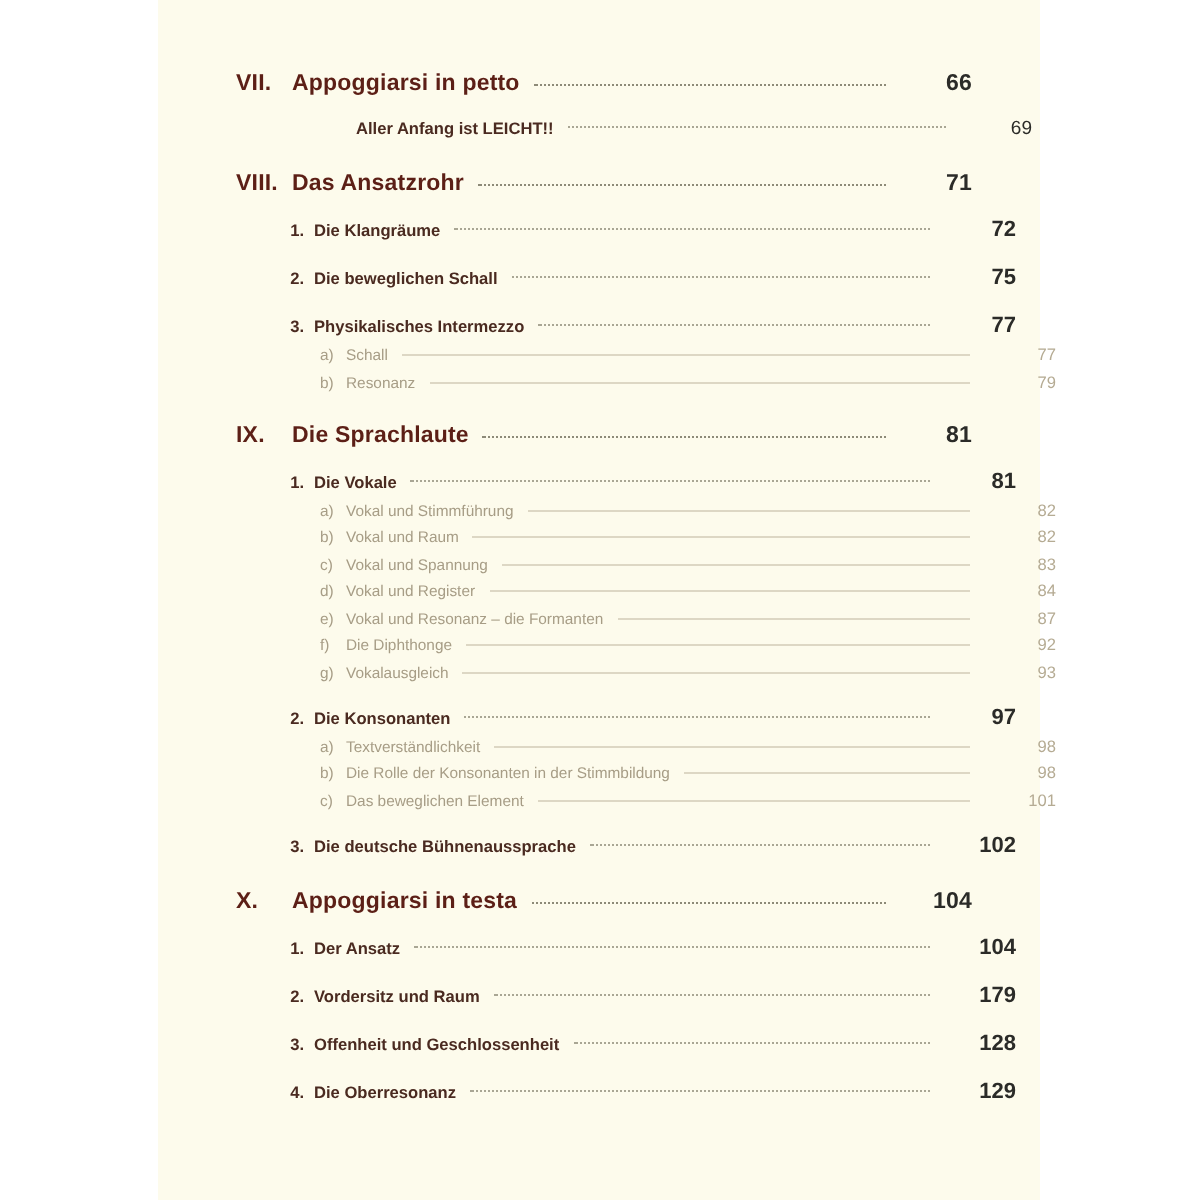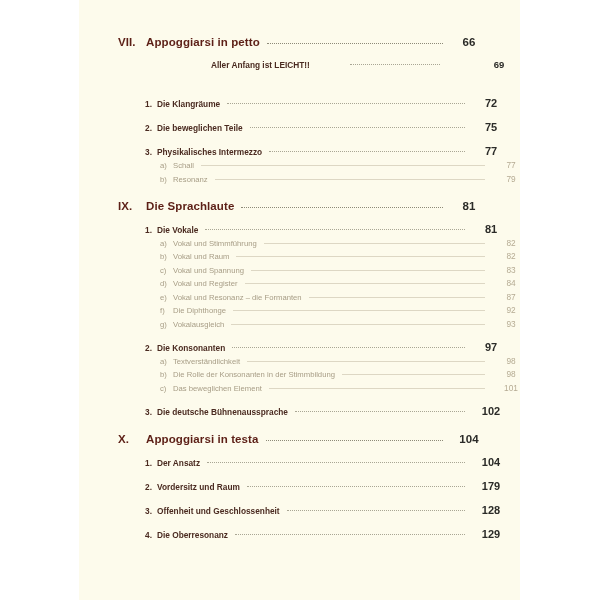--- a/index.html
+++ b/index.html
@@ -56,21 +56,21 @@
   .leader {
     flex: 1 1 auto;
     position: relative;
     top: -3px;
     height: 1px;
     min-width: 10px;
     margin: 0 3px;
   }
   .pageno {
     flex: 0 0 auto;
-    text-align: center;
+    text-align: right;
     padding-left: 6px;
   }
 
   
   .lvl-chapter {
     margin-top: 0;
     color: #5c1f16;
     font-size: 11.5px;
     font-weight: bold;
     letter-spacing: 0.1px;
@@ -80,24 +80,23 @@
   .lvl-chapter .leader {
     border-bottom: 1px dotted #8d8a78;
     top: -2px;
   }
 
   
   .lvl-special {
     color: #4a2a20;
     font-size: 8.3px;
     font-weight: bold;
-    gap: 33px;
   }
   .lvl-special .num { width: 30px; }
-  .lvl-special .pageno { width: 34px; color: #2b2b28; font-size: 9.5px; font-weight: bold; }
+  .lvl-special .pageno { width: 34px; color: #2b2b28; font-size: 9.5px; font-weight: normal; }
   .lvl-special .leader { border-bottom: 1px dotted #a9a694; }
 
   
   .lvl-num {
     color: #4a2a20;
     font-size: 8.3px;
     font-weight: bold;
   }
   .lvl-num .num { width: 12px; text-align: right; padding-right: 5px; }
   .lvl-num .pageno { width: 34px; color: #2b2b28; font-size: 11px; font-weight: bold; }
@@ -142,31 +141,37 @@
           <span class="pageno">66</span>
         </div>
         <div class="gap-block"></div>
         <div class="row lvl-special ind-special">
           <span class="num"></span>
           <span class="title">Aller Anfang ist LEICHT!!</span>
           <span class="leader"></span>
           <span class="pageno">69</span>
         </div>
         <div class="gap-chapter"></div>
+        <div class="row lvl-chapter ind-chapter">
+          <span class="num">VIII.</span>
+          <span class="title">Das Ansatzrohr</span>
+          <span class="leader"></span>
+          <span class="pageno">71</span>
+        </div>
         <div class="gap-block"></div>
         <div class="row lvl-num ind-num">
           <span class="num">1.</span>
           <span class="title">Die Klangräume</span>
           <span class="leader"></span>
           <span class="pageno">72</span>
         </div>
         <div class="gap-item"></div>
         <div class="row lvl-num ind-num">
           <span class="num">2.</span>
-          <span class="title">Die beweglichen Teile</span>
+          <span class="title">Die beweglichen Schall</span>
           <span class="leader"></span>
           <span class="pageno">75</span>
         </div>
         <div class="gap-item"></div>
         <div class="row lvl-num ind-num">
           <span class="num">3.</span>
           <span class="title">Physikalisches Intermezzo</span>
           <span class="leader"></span>
           <span class="pageno">77</span>
         </div>

